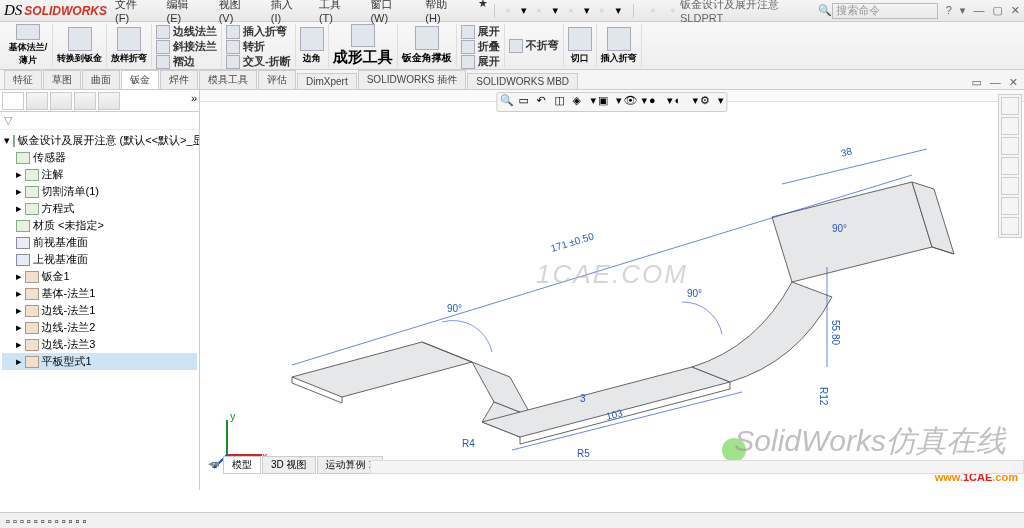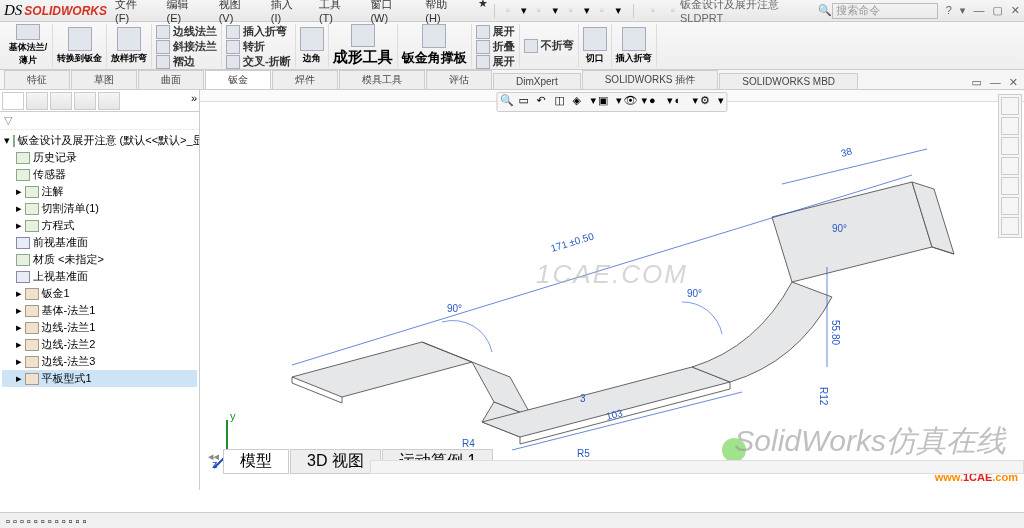--- a/index.html
+++ b/index.html
@@ -18,21 +18,21 @@
 .win-btns { display: flex; gap: 8px; margin-left: 8px; color: #666; }
 
 .ribbon { height: 48px; background: linear-gradient(#f8f8f8,#eeeeee); border-bottom: 1px solid #ccc; display: flex; padding: 2px 4px; }
 .rgroup { display: flex; flex-direction: column; justify-content: space-around; border-right: 1px solid #ddd; padding: 0 4px; font-weight: bold; }
 .rbig { display: flex; flex-direction: column; align-items: center; gap: 1px; padding: 0 4px; border-right: 1px solid #ddd; justify-content: center; font-weight: bold; }
 .rbig .ico { width: 24px; height: 24px; background: #e0e6ec; border: 1px solid #aab; }
 .rsmall { display: flex; align-items: center; gap: 3px; font-size: 10px; color: #333; }
 .rsmall .ico { width: 14px; height: 14px; background: #e0e6ec; border: 1px solid #aab; display: inline-block; }
 
 .cmdtabs { height: 20px; background: #f5f5f5; border-bottom: 1px solid #ccc; display: flex; align-items: end; padding-left: 4px; }
-.ctab { padding: 2px 22px; background: #eee; border: 1px solid #ccc; border-bottom: none; margin-right: 1px; font-size: 10px; color: #444; }
+.ctab { padding: 2px 8px; background: #eee; border: 1px solid #ccc; border-bottom: none; margin-right: 1px; font-size: 10px; color: #444; }
 .ctab.active { background: #fff; }
 
 .body-row { display: flex; height: calc(100% - 128px); }
 .feature-panel { width: 200px; border-right: 1px solid #ccc; display: flex; flex-direction: column; background: #fff; }
 .fp-tabs { height: 22px; display: flex; border-bottom: 1px solid #ccc; padding: 2px; gap: 2px; }
 .fp-tab { width: 22px; height: 18px; background: linear-gradient(#f5f5f5,#e5e5e5); border: 1px solid #ccc; }
 .fp-tab.active { background: #fff; }
 .fp-filter { height: 18px; border-bottom: 1px solid #eee; display: flex; align-items: center; padding: 0 4px; }
 .fp-tree { flex: 1; overflow: hidden; padding: 2px; }
 .tnode { display: flex; align-items: center; gap: 3px; padding: 1px 2px; white-space: nowrap; font-size: 11px; }
@@ -56,21 +56,21 @@
 .wechat-ico { position: absolute; right: 278px; bottom: 28px; width: 24px; height: 24px; background: #2dc100; border-radius: 50%; opacity: .45; }
 svg.part { width: 100%; height: 100%; }
 .dim { stroke: #2656c7; stroke-width: 0.7; fill: none; }
 .dim-txt { fill: #2656c7; font-size: 10px; }
 .edge { stroke: #555; stroke-width: 0.9; fill: none; }
 .edge-fill { fill: #e6e7e9; stroke: #555; stroke-width: 0.9; }
 .arc-aid { stroke: #2656c7; stroke-width: 0.6; fill: none; }
 
 .status { position: absolute; bottom: 0; left: 0; right: 0; height: 16px; background: #f0f0f0; border-top: 1px solid #ccc; display: flex; align-items: center; font-size: 10px; gap: 12px; padding: 0 6px; }
 .btm-tabs { position: absolute; left: 4px; bottom: 16px; display: flex; }
-.btab { padding: 1px 16px; background: #eee; border: 1px solid #ccc; font-size: 16px; margin-right: 1px; }
+.btab { padding: 1px 8px; background: #eee; border: 1px solid #ccc; font-size: 10px; margin-right: 1px; }
 .btab.active { background: #fff; }
 .hscroll { position: absolute; bottom: 16px; right: 0; left: 170px; height: 14px; background: #f4f4f4; border: 1px solid #ddd; }
 .rul-top { height: 12px; background: #fafafa; border-bottom: 1px solid #ddd; }
 </style>
 </head>
 <body>
 
 <div class="titlebar">
   <span class="logo-ds">DS</span>
   <span class="logo">SOLIDWORKS</span>
@@ -156,21 +156,21 @@
   <div class="rbig">
       <div class="ico"></div>
       <span style="font-size:9px">边角</span>
     </div>
   <div class="rbig">
       <div class="ico"></div>
       <span style="font-size:15px">成形工具</span>
     </div>
   <div class="rbig">
       <div class="ico"></div>
-      <span style="font-size:13px">钣金角撑板</span>
+      <span style="font-size:10px">钣金角撑板</span>
     </div>
   <div class="rgroup">
     <div class="rsmall">
         <span class="ico"></span>
         <span>展开</span>
       </div>
     <div class="rsmall">
         <span class="ico"></span>
         <span>折叠</span>
       </div>
@@ -228,36 +228,32 @@
         <span style="color:#888">▽</span>
       </div>
     <div class="fp-tree">
       <div class="tnode">
           <span>▾</span>
           <span class="ticon cube"></span>
           <span>钣金设计及展开注意 (默认&lt;&lt;默认&gt;_显示状态 1</span>
         </div>
       <div class="tnode lvl1">
           <span class="ticon cube"></span>
-          <span>历史记录</span>
-        </div>
-      <div class="tnode lvl1">
-          <span class="ticon cube"></span>
           <span>传感器</span>
         </div>
       <div class="tnode lvl1">▸<span class="ticon cube"></span><span>注解</span></div>
       <div class="tnode lvl1">▸<span class="ticon cube"></span><span>切割清单(1)</span></div>
       <div class="tnode lvl1">▸<span class="ticon cube"></span><span>方程式</span></div>
       <div class="tnode lvl1">
+          <span class="ticon cube"></span>
+          <span>材质 &lt;未指定&gt;</span>
+        </div>
+      <div class="tnode lvl1">
           <span class="ticon plane"></span>
           <span>前视基准面</span>
-        </div>
-      <div class="tnode lvl1">
-          <span class="ticon cube"></span>
-          <span>材质 &lt;未指定&gt;</span>
         </div>
       <div class="tnode lvl1">
           <span class="ticon plane"></span>
           <span>上视基准面</span>
         </div>
       <div class="tnode lvl1">▸<span class="ticon sm"></span><span>钣金1</span></div>
       <div class="tnode lvl1">▸<span class="ticon sm"></span><span>基体-法兰1</span></div>
       <div class="tnode lvl1">▸<span class="ticon sm"></span><span>边线-法兰1</span></div>
       <div class="tnode lvl1">▸<span class="ticon sm"></span><span>边线-法兰2</span></div>
       <div class="tnode lvl1">▸<span class="ticon sm"></span><span>边线-法兰3</span></div>

